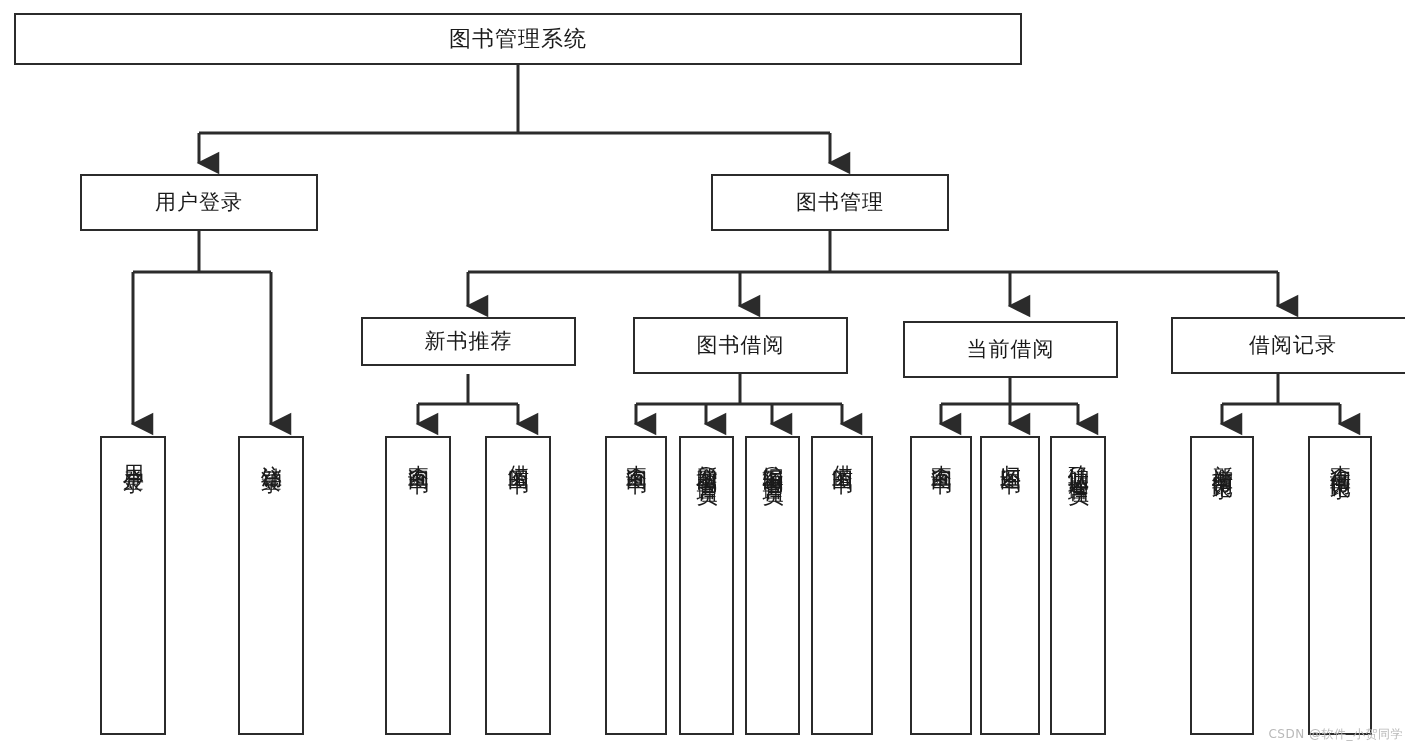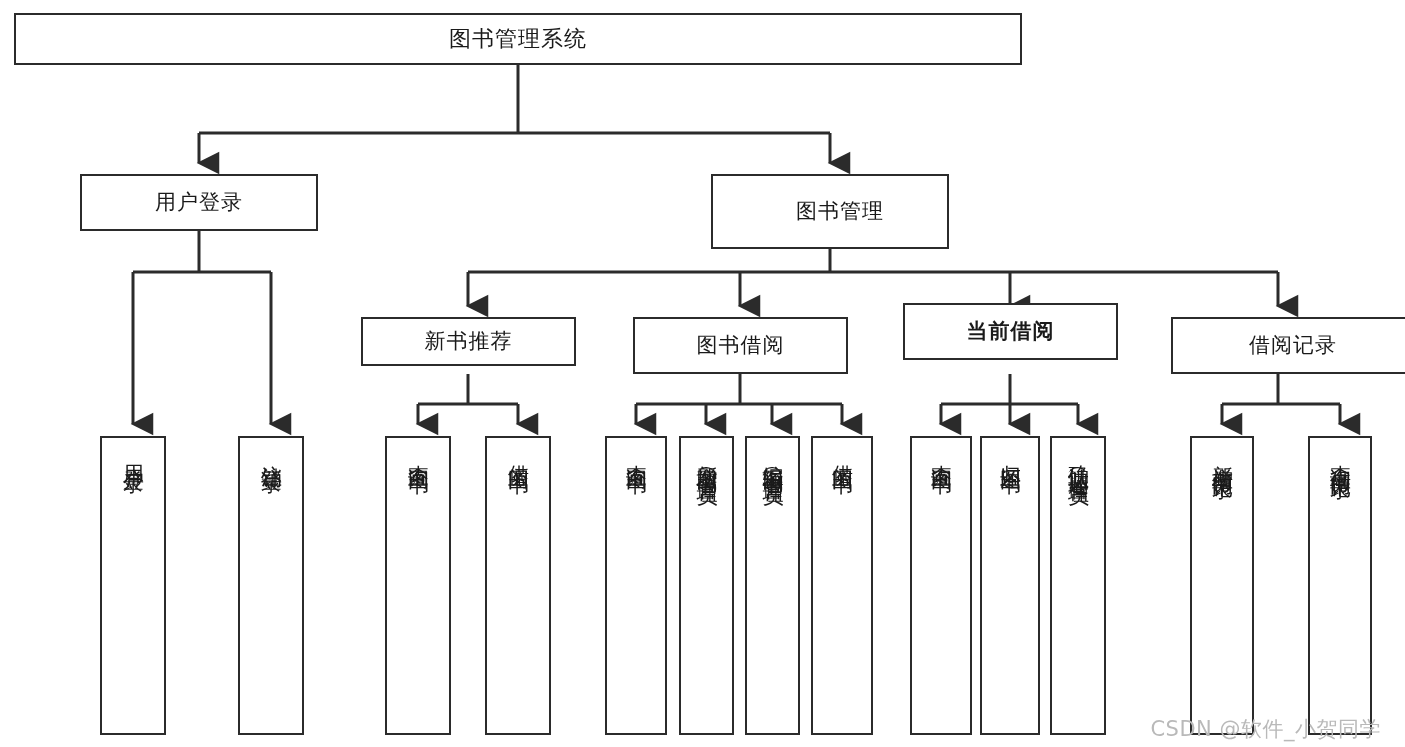--- a/index.html
+++ b/index.html
@@ -60,23 +60,23 @@
   .node.v .lbl {
     writing-mode: vertical-rl;
     text-orientation: upright;
     font-size: 21px;
     line-height: 1.0;
     letter-spacing: 3px;
     white-space: nowrap;
   }
   .watermark {
     position: absolute;
-    right: 24px;
+    right: 2px;
     bottom: 4px;
-    font-size: 21px;
+    font-size: 12px;
     color: #b9b9b9;
     letter-spacing: 0.5px;
     z-index: 5;
     white-space: nowrap;
     margin-top: 40px;
   }
 </style>
 </head>
 <body>
 
@@ -134,31 +134,31 @@
     </g>
   </svg>
 
   <div class="node root h" style="left:14px; top:13px; width:1008px; height:52px;">
     <span class="lbl">图书管理系统</span>
   </div>
 
   <div class="node h" style="left:80px; top:174px; width:238px; height:57px;">
     <span class="lbl">用户登录</span>
   </div>
-  <div class="node h" style="left:711px; top:174px; width:238px; height:75px;padding-left:20px;">
+  <div class="node h" style="left:711px; top:174px; width:238px; height:57px;padding-left:20px;">
     <span class="lbl">图书管理</span>
   </div>
 
   <div class="node h" style="left:361px; top:317px; width:215px; height:49px;">
     <span class="lbl">新书推荐</span>
   </div>
   <div class="node h" style="left:633px; top:317px; width:215px; height:57px;">
     <span class="lbl">图书借阅</span>
   </div>
-  <div class="node h" style="left:903px; top:303px; width:215px; height:57px;font-weight:bold;">
+  <div class="node h" style="left:903px; top:321px; width:215px; height:57px;">
     <span class="lbl">当前借阅</span>
   </div>
   <div class="node h" style="left:1171px; top:317px; width:244px; height:57px;">
     <span class="lbl">借阅记录</span>
   </div>
 
   <div class="node v" style="left:100px; top:436px; width:66px; height:299px;">
     <span class="lbl">用户登录</span>
   </div>
   <div class="node v" style="left:238px; top:436px; width:66px; height:299px;">

